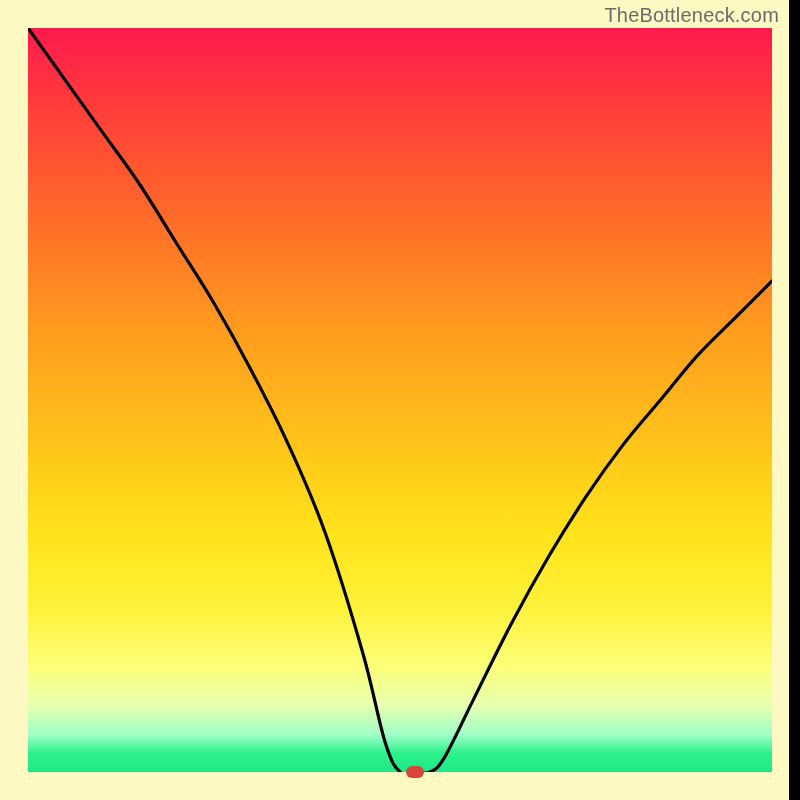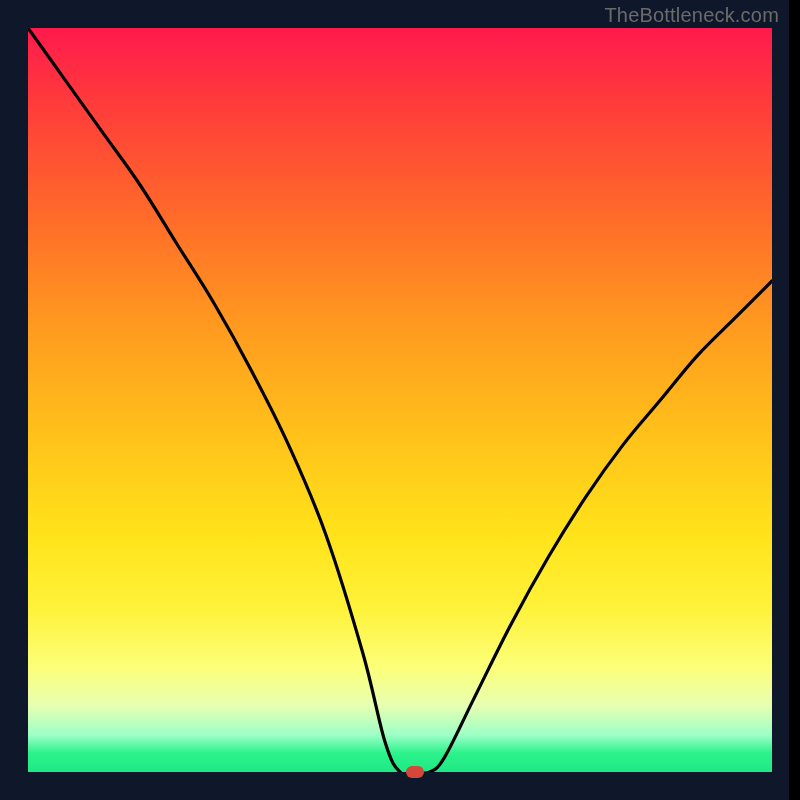--- a/index.html
+++ b/index.html
@@ -9,21 +9,21 @@
     height: 800px;
     background: #000;
     overflow: hidden;
   }
   .frame {
     position: absolute;
     left: 0;
     top: 0;
     width: 789px;
     height: 800px;
-    background: #0f172a;
+    background: #fef9c3;
   }
   .plot {
     position: absolute;
     left: 28px;
     top: 28px;
     width: 744px;
     height: 744px;
     background: linear-gradient(to bottom,
       #ff1a4d 0%,
       #ff3b3b 10%,

